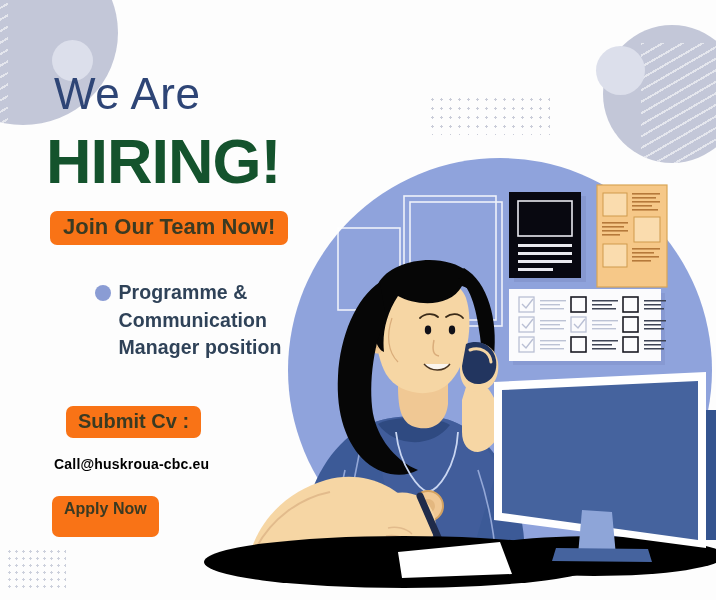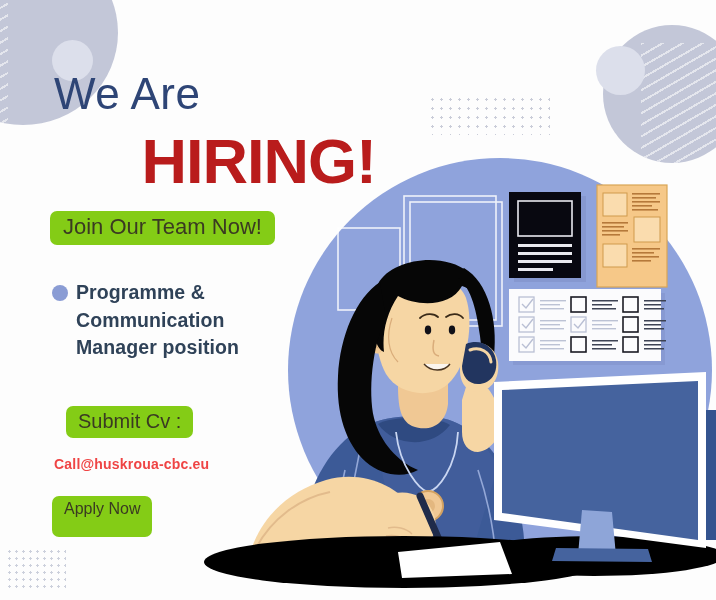--- a/index.html
+++ b/index.html
@@ -65,49 +65,48 @@
   
   .txtcol{position:absolute;left:46px;top:72px;width:330px;z-index:6;}
 
   .we-are{
     font-size:44px;line-height:1;letter-spacing:.5px;
     color:#2e4576;font-weight:400;
     margin:0 0 14px 8px;
   }
   .hiring{
     font-size:63px;line-height:1;letter-spacing:-1px;
-    color:#b91c1c;font-weight:700;
+    color:#14532d;font-weight:700;
     margin:8px 0 18px 0;
-    text-align:right;
   }
 
   .badge{
-    display:inline-block;background:#84cc16;color:#3a3a22;
+    display:inline-block;background:#f97316;color:#3a3a22;
     border-radius:7px;padding:5px 13px 7px 13px;
-    font-size:22px;line-height:1;font-weight:400;
+    font-size:22px;line-height:1;font-weight:700;
   }
   .badge-join{font-size:22px;margin-left:4px;}
   .badge-submit{font-size:20px;margin-left:20px;padding:5px 12px 7px 12px;}
   .badge-apply{font-size:16px;margin-left:6px;padding:5px 12px 20px 12px;}
 
   .role-wrap{
-    margin:34px 0 0 6px;display:flex;align-items:flex-start;gap:8px;
+    margin:34px 0 0 6px;display:flex;align-items:flex-start;gap:8px;justify-content:center;
   }
   .role-bullet{
     flex:0 0 auto;width:16px;height:16px;border-radius:50%;
     background:#8a9cd4;margin-top:6px;
   }
   .role-text{
     font-size:19.5px;line-height:1.42;font-weight:700;color:#2f4258;
     letter-spacing:.1px;max-width:215px;
   }
 
   .submit-wrap{margin-top:44px;}
   .email{
-    margin:18px 0 16px 8px;font-size:14px;font-weight:700;color:#ef4444;
+    margin:18px 0 16px 8px;font-size:14px;font-weight:700;color:#000000;
     letter-spacing:.2px;
   }
   .apply-wrap{margin-top:24px;}
 
   
   .illus{position:absolute;left:0;top:0;width:716px;height:600px;z-index:3;}
   .illus-front{z-index:5;}
 </style>
 </head>
 <body>

